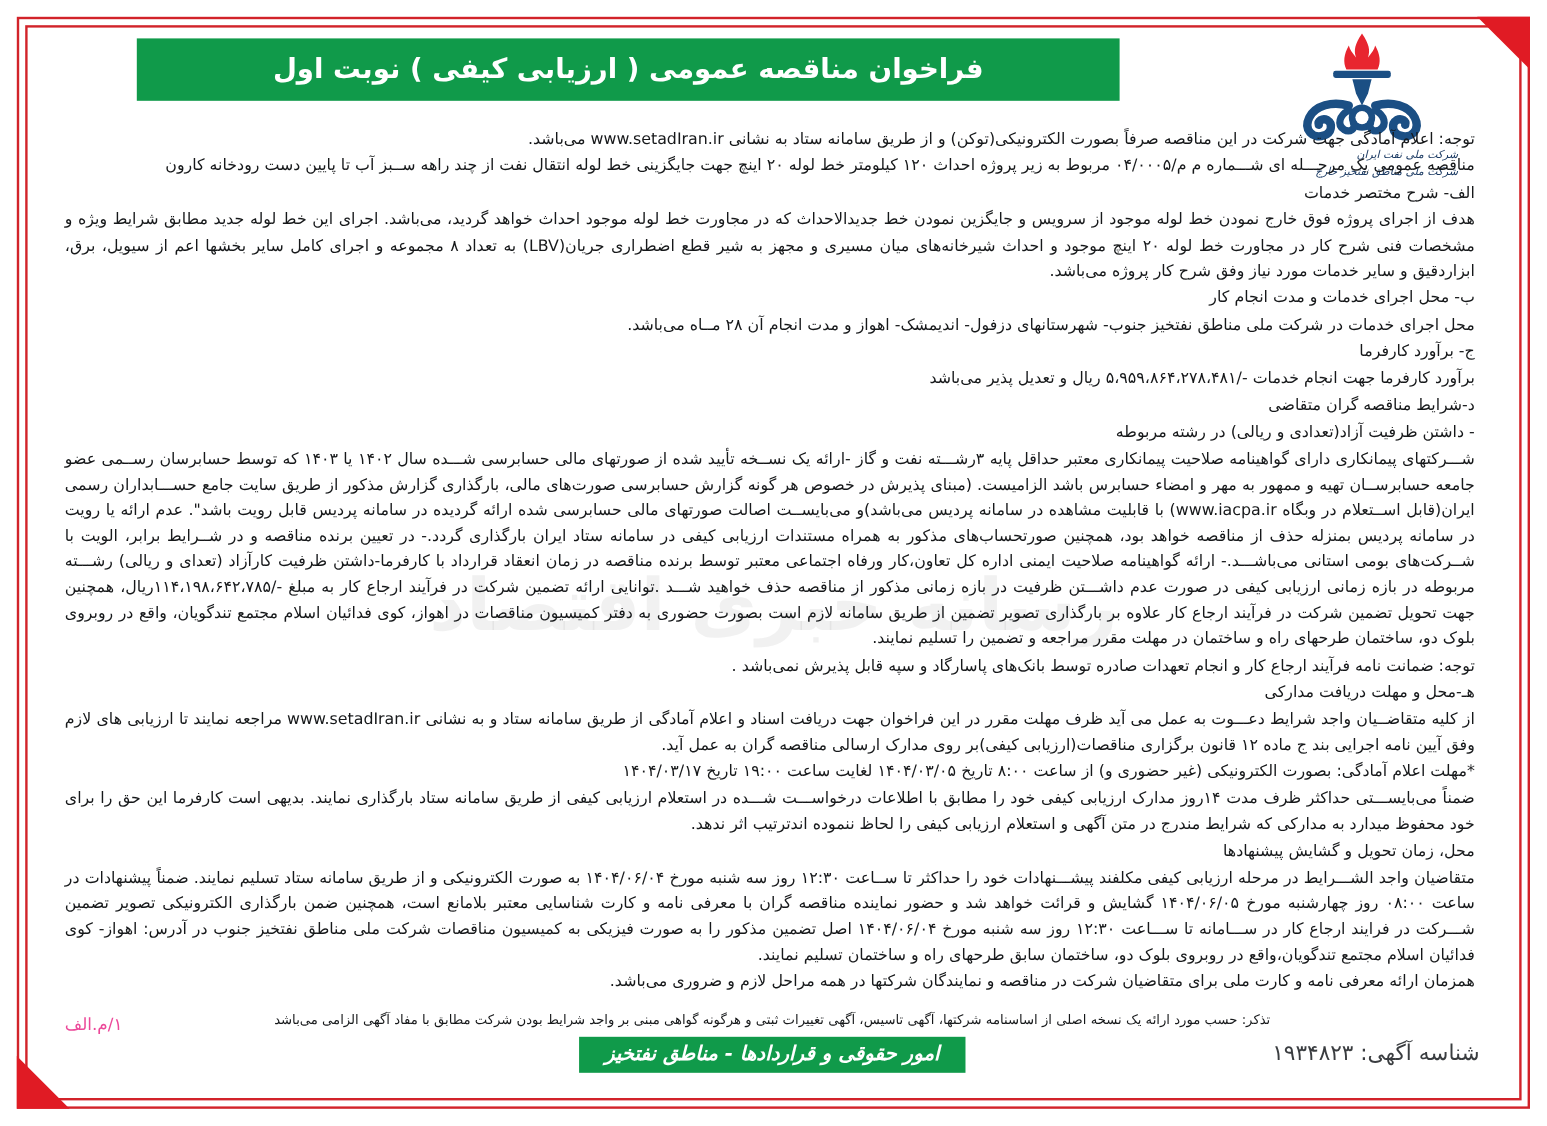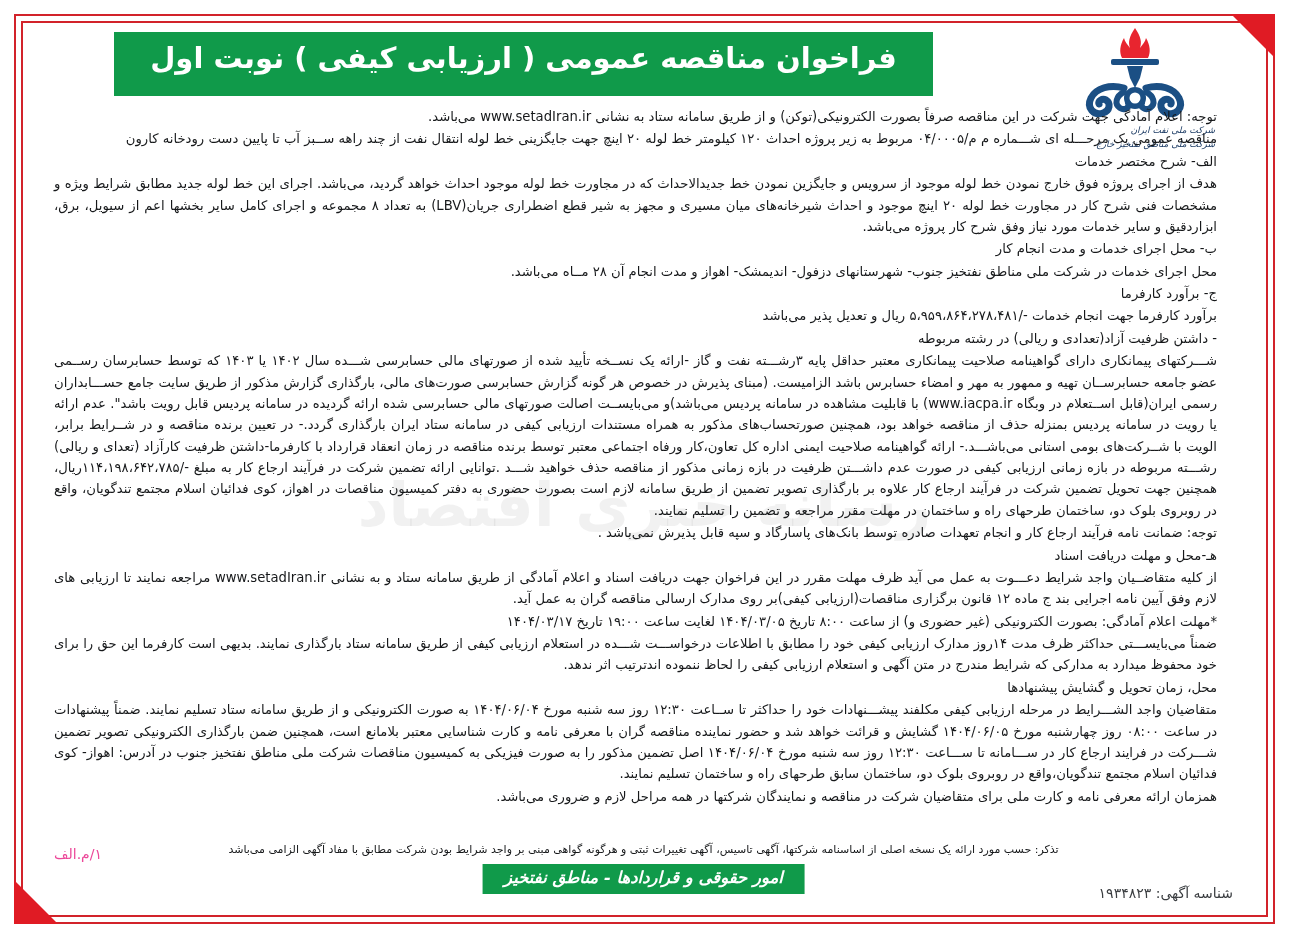--- a/index.html
+++ b/index.html
@@ -81,24 +81,24 @@
     height: 72px;
   }
   .title-banner {
     position: absolute;
     right: 300px;
     top: 2px;
     left: 60px;
     background: #109a4a;
     color: #ffffff;
     text-align: center;
-    font-size: 29px;
+    font-size: 23px;
     font-weight: bold;
     line-height: 52px;
-    height: 64px;
+    height: 52px;
     letter-spacing: 0px;
     white-space: nowrap;
     overflow: hidden;
   }
 
   
   .logo-wrap {
     position: absolute;
     right: 18px;
     top: -4px;
@@ -121,21 +121,21 @@
     right: 26px;
     left: 24px;
     top: 80px;
     direction: rtl;
     text-align: justify;
     font-size: 13.2px;
     line-height: 1.62;
     color: #16181a;
   }
   .body-text p {
-    margin: 0 16px 1px 0;
+    margin: 0 4px 1px 0;
     text-align: justify;
     text-justify: inter-word;
   }
   .line-center { text-align: center; }
   .sec-head {
     text-align: right;
     margin-top: 1px;
   }
 
   
@@ -156,22 +156,22 @@
     font-size: 16.5px;
     font-weight: bold;
     padding: 4px 22px 6px 22px;
     white-space: nowrap;
     line-height: 20px;
     font-style: italic;
   }
   .footer-id {
     position: absolute;
     right: 0;
-    top: 21px;
-    font-size: 14px;
+    top: 3px;
+    font-size: 18px;
     color: #3a3d40;
     white-space: nowrap;
   }
   .footer-code {
     position: absolute;
     left: 0;
     top: -18px;
     font-size: 14px;
     color: #ec4899;
     white-space: nowrap;
@@ -240,25 +240,26 @@
 
       <p class="sec-head">الف- شرح مختصر خدمات</p>
       <p>هدف از اجرای پروژه فوق خارج نمودن خط لوله موجود از سرویس و جایگزین نمودن خط جدیدالاحداث که در مجاورت خط لوله موجود احداث خواهد گردید، می‌باشد. اجرای این خط لوله جدید مطابق شرایط ویژه و مشخصات فنی شرح کار در مجاورت خط لوله ۲۰ اینچ موجود و احداث شیرخانه‌های میان مسیری و مجهز به شیر قطع اضطراری جریان(LBV) به تعداد ۸ مجموعه و اجرای کامل سایر بخشها اعم از سیویل، برق، ابزاردقیق و سایر خدمات مورد نیاز وفق شرح کار پروژه می‌باشد.</p>
 
       <p class="sec-head">ب-  محل اجرای خدمات و مدت انجام کار</p>
       <p class="line-center">محل اجرای خدمات در شرکت ملی مناطق نفتخیز جنوب- شهرستانهای دزفول- اندیمشک- اهواز و مدت انجام آن ۲۸ مــاه  می‌باشد.</p>
 
       <p class="sec-head">ج-  برآورد کارفرما</p>
       <p class="line-center">برآورد کارفرما جهت انجام خدمات -/۵،۹۵۹،۸۶۴،۲۷۸،۴۸۱ ریال  و تعدیل پذیر می‌باشد</p>
 
+      <p class="sec-head">د-شرایط مناقصه گران متقاضی</p>
       <p class="line-center">- داشتن ظرفیت آزاد(تعدادی و ریالی) در رشته مربوطه</p>
       <p>شـــرکتهای پیمانکاری دارای گواهینامه صلاحیت پیمانکاری معتبر حداقل پایه ۳رشـــته نفت و گاز -ارائه یک نســخه تأیید شده از صورتهای مالی حسابرسی شـــده سال ۱۴۰۲ یا ۱۴۰۳ که توسط حسابرسان رســمی عضو جامعه حسابرســان تهیه و ممهور به مهر و امضاء حسابرس باشد الزامیست. (مبنای پذیرش در خصوص هر گونه گزارش حسابرسی صورت‌های مالی، بارگذاری گزارش مذکور از طریق سایت جامع حســـابداران رسمی ایران(قابل اســتعلام در وبگاه www.iacpa.ir) با قابلیت مشاهده در سامانه پردیس می‌باشد)و می‌بایســت اصالت صورتهای مالی حسابرسی شده ارائه گردیده در سامانه پردیس قابل رویت باشد". عدم ارائه یا رویت در سامانه پردیس بمنزله حذف از مناقصه خواهد بود، همچنین صورتحساب‌های مذکور به همراه مستندات ارزیابی کیفی در سامانه ستاد ایران بارگذاری گردد.- در تعیین برنده مناقصه و در شــرایط برابر، الویت با شــرکت‌های بومی استانی می‌باشـــد.- ارائه گواهینامه صلاحیت ایمنی اداره کل تعاون،کار ورفاه اجتماعی معتبر توسط برنده مناقصه در زمان انعقاد قرارداد با کارفرما-داشتن ظرفیت کارآزاد (تعدای و ریالی) رشـــته مربوطه در بازه زمانی ارزیابی کیفی در صورت عدم داشـــتن ظرفیت در بازه زمانی مذکور از مناقصه حذف خواهید شـــد .توانایی ارائه تضمین شرکت در فرآیند ارجاع کار به مبلغ -/۱۱۴،۱۹۸،۶۴۲،۷۸۵ریال، همچنین جهت تحویل تضمین شرکت در فرآیند ارجاع کار علاوه بر بارگذاری تصویر تضمین از طریق سامانه لازم است بصورت حضوری به دفتر کمیسیون مناقصات در اهواز، کوی فدائیان اسلام مجتمع تندگویان، واقع در روبروی بلوک دو، ساختمان طرحهای راه و ساختمان در مهلت مقرر مراجعه و تضمین را تسلیم نمایند.</p>
       <p class="line-center">توجه: ضمانت نامه فرآیند ارجاع کار و انجام تعهدات صادره توسط بانک‌های پاسارگاد و سپه قابل پذیرش نمی‌باشد .</p>
 
-      <p class="sec-head">هـ-محل و  مهلت دریافت اسناد</p>
+      <p class="sec-head">هـ-محل و  مهلت دریافت مدارکی</p>
       <p>از کلیه متقاضــیان واجد شرایط دعـــوت به عمل می آید ظرف مهلت مقرر در این فراخوان جهت دریافت اسناد و اعلام آمادگی از طریق سامانه ستاد و به نشانی www.setadIran.ir مراجعه نمایند تا ارزیابی های لازم وفق آیین نامه اجرایی بند ج ماده ۱۲ قانون برگزاری مناقصات(ارزیابی کیفی)بر روی مدارک ارسالی مناقصه گران به عمل آید.</p>
       <p class="line-center">*مهلت اعلام آمادگی: بصورت الکترونیکی (غیر حضوری و) از ساعت ۸:۰۰ تاریخ ۱۴۰۴/۰۳/۰۵ لغایت ساعت ۱۹:۰۰ تاریخ  ۱۴۰۴/۰۳/۱۷</p>
       <p>ضمناً می‌بایســـتی حداکثر ظرف مدت ۱۴روز مدارک ارزیابی کیفی خود را مطابق با اطلاعات درخواســـت شـــده در استعلام ارزیابی کیفی از طریق سامانه ستاد بارگذاری نمایند. بدیهی است کارفرما این حق را برای خود محفوظ میدارد به مدارکی که شرایط مندرج در متن آگهی و استعلام ارزیابی کیفی را لحاظ ننموده اندترتیب اثر ندهد.</p>
 
       <p class="sec-head">محل، زمان تحویل و گشایش پیشنهادها</p>
       <p>متقاضیان واجد الشـــرایط در مرحله ارزیابی کیفی مکلفند پیشـــنهادات خود را حداکثر تا ســاعت ۱۲:۳۰ روز سه شنبه مورخ ۱۴۰۴/۰۶/۰۴ به صورت الکترونیکی و از طریق سامانه ستاد تسلیم نمایند. ضمناً پیشنهادات در ساعت ۰۸:۰۰ روز چهارشنبه مورخ ۱۴۰۴/۰۶/۰۵ گشایش و قرائت خواهد شد و حضور نماینده مناقصه گران با معرفی نامه و کارت شناسایی معتبر بلامانع است، همچنین ضمن بارگذاری الکترونیکی تصویر تضمین شـــرکت در فرایند ارجاع کار در ســـامانه تا ســـاعت ۱۲:۳۰ روز سه شنبه مورخ ۱۴۰۴/۰۶/۰۴ اصل تضمین مذکور را به صورت فیزیکی به کمیسیون مناقصات شرکت ملی مناطق نفتخیز جنوب در آدرس: اهواز- کوی فدائیان اسلام مجتمع تندگویان،واقع در روبروی بلوک دو، ساختمان سابق طرحهای راه و ساختمان تسلیم نمایند.</p>
       <p class="line-center">همزمان ارائه معرفی نامه و کارت ملی برای متقاضیان شرکت در مناقصه و نمایندگان شرکتها در همه مراحل لازم و ضروری می‌باشد.</p>
     </div>
 
     <div class="last-note">تذکر: حسب مورد ارائه یک نسخه اصلی از اساسنامه شرکتها، آگهی تاسیس، آگهی تغییرات ثبتی و هرگونه گواهی مبنی بر واجد شرایط بودن شرکت مطابق با مفاد آگهی الزامی می‌باشد</div>

